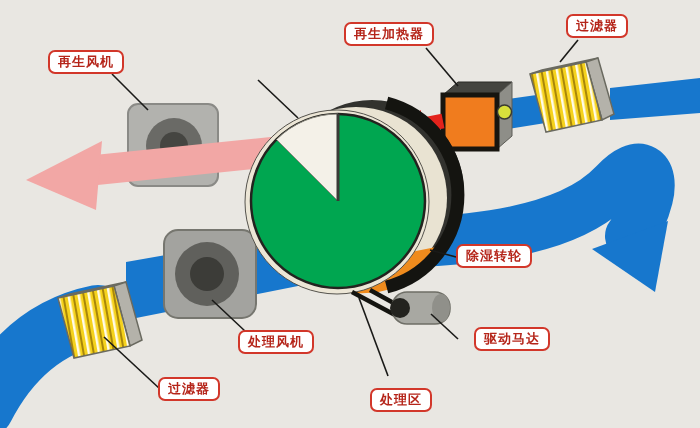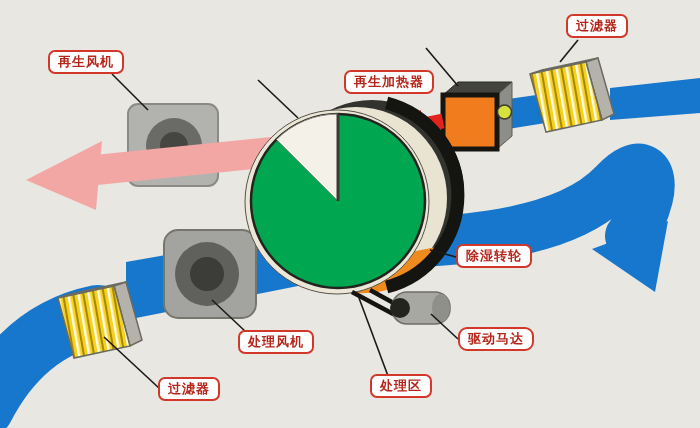--- a/index.html
+++ b/index.html
@@ -125,21 +125,21 @@
       <line class="leader" x1="578" y1="40" x2="560" y2="62"></line>
       <line class="leader" x1="456" y1="257" x2="430" y2="250"></line>
       <line class="leader" x1="458" y1="339" x2="431" y2="314"></line>
       <line class="leader" x1="388" y1="376" x2="359" y2="298"></line>
       <line class="leader" x1="246" y1="332" x2="212" y2="300"></line>
       <line class="leader" x1="160" y1="389" x2="104" y2="337"></line>
     </g>
   </svg>
 
   <div class="label" style="left:36px;top:50px;margin-left:12px;">再生风机</div>
-  <div class="label" style="left:344px;top:22px;margin-top:48px;">再生加热器</div>
+  <div class="label" style="left:344px;top:22px;">再生加热器</div>
   <div class="label" style="left:566px;top:14px;">过滤器</div>
   <div class="label" style="left:456px;top:244px;">除湿转轮</div>
-  <div class="label" style="left:458px;top:327px;border-radius:9px;">驱动马达</div>
-  <div class="label" style="left:370px;top:374px;text-align:center;">处理区</div>
+  <div class="label" style="left:474px;top:327px;">驱动马达</div>
+  <div class="label" style="left:370px;top:388px;text-align:center;">处理区</div>
   <div class="label" style="left:238px;top:330px;">处理风机</div>
   <div class="label" style="left:158px;top:377px;">过滤器</div>
 
 </div>
 
 </body></html>

